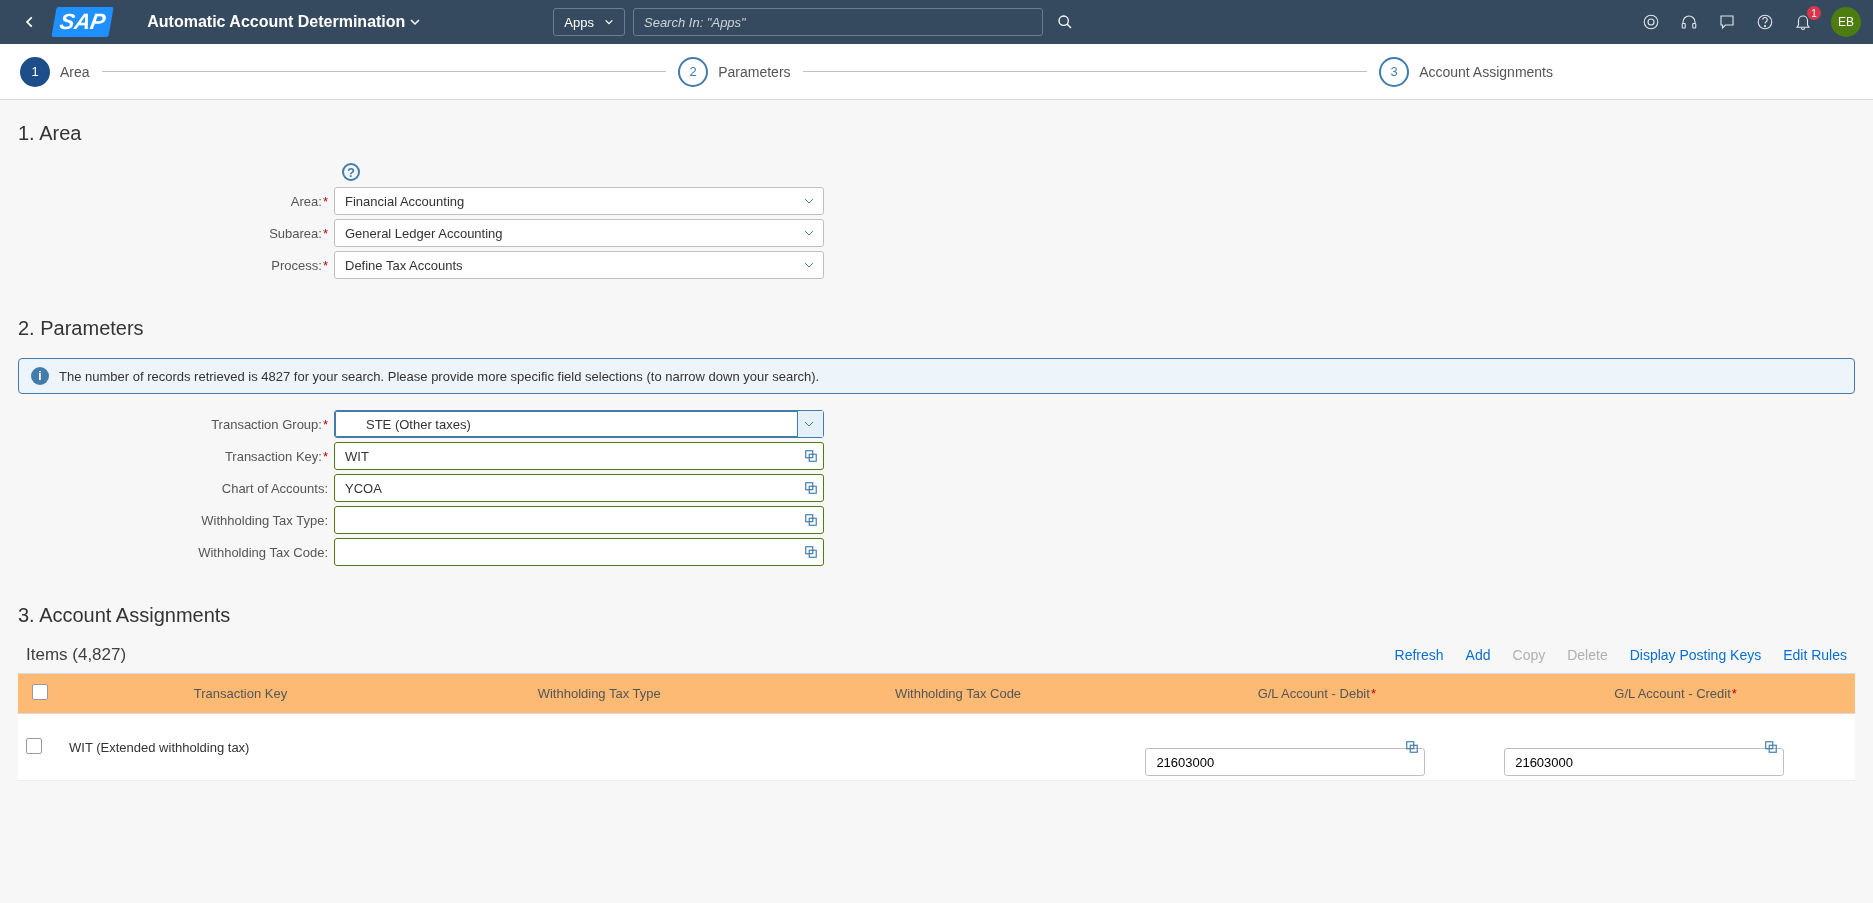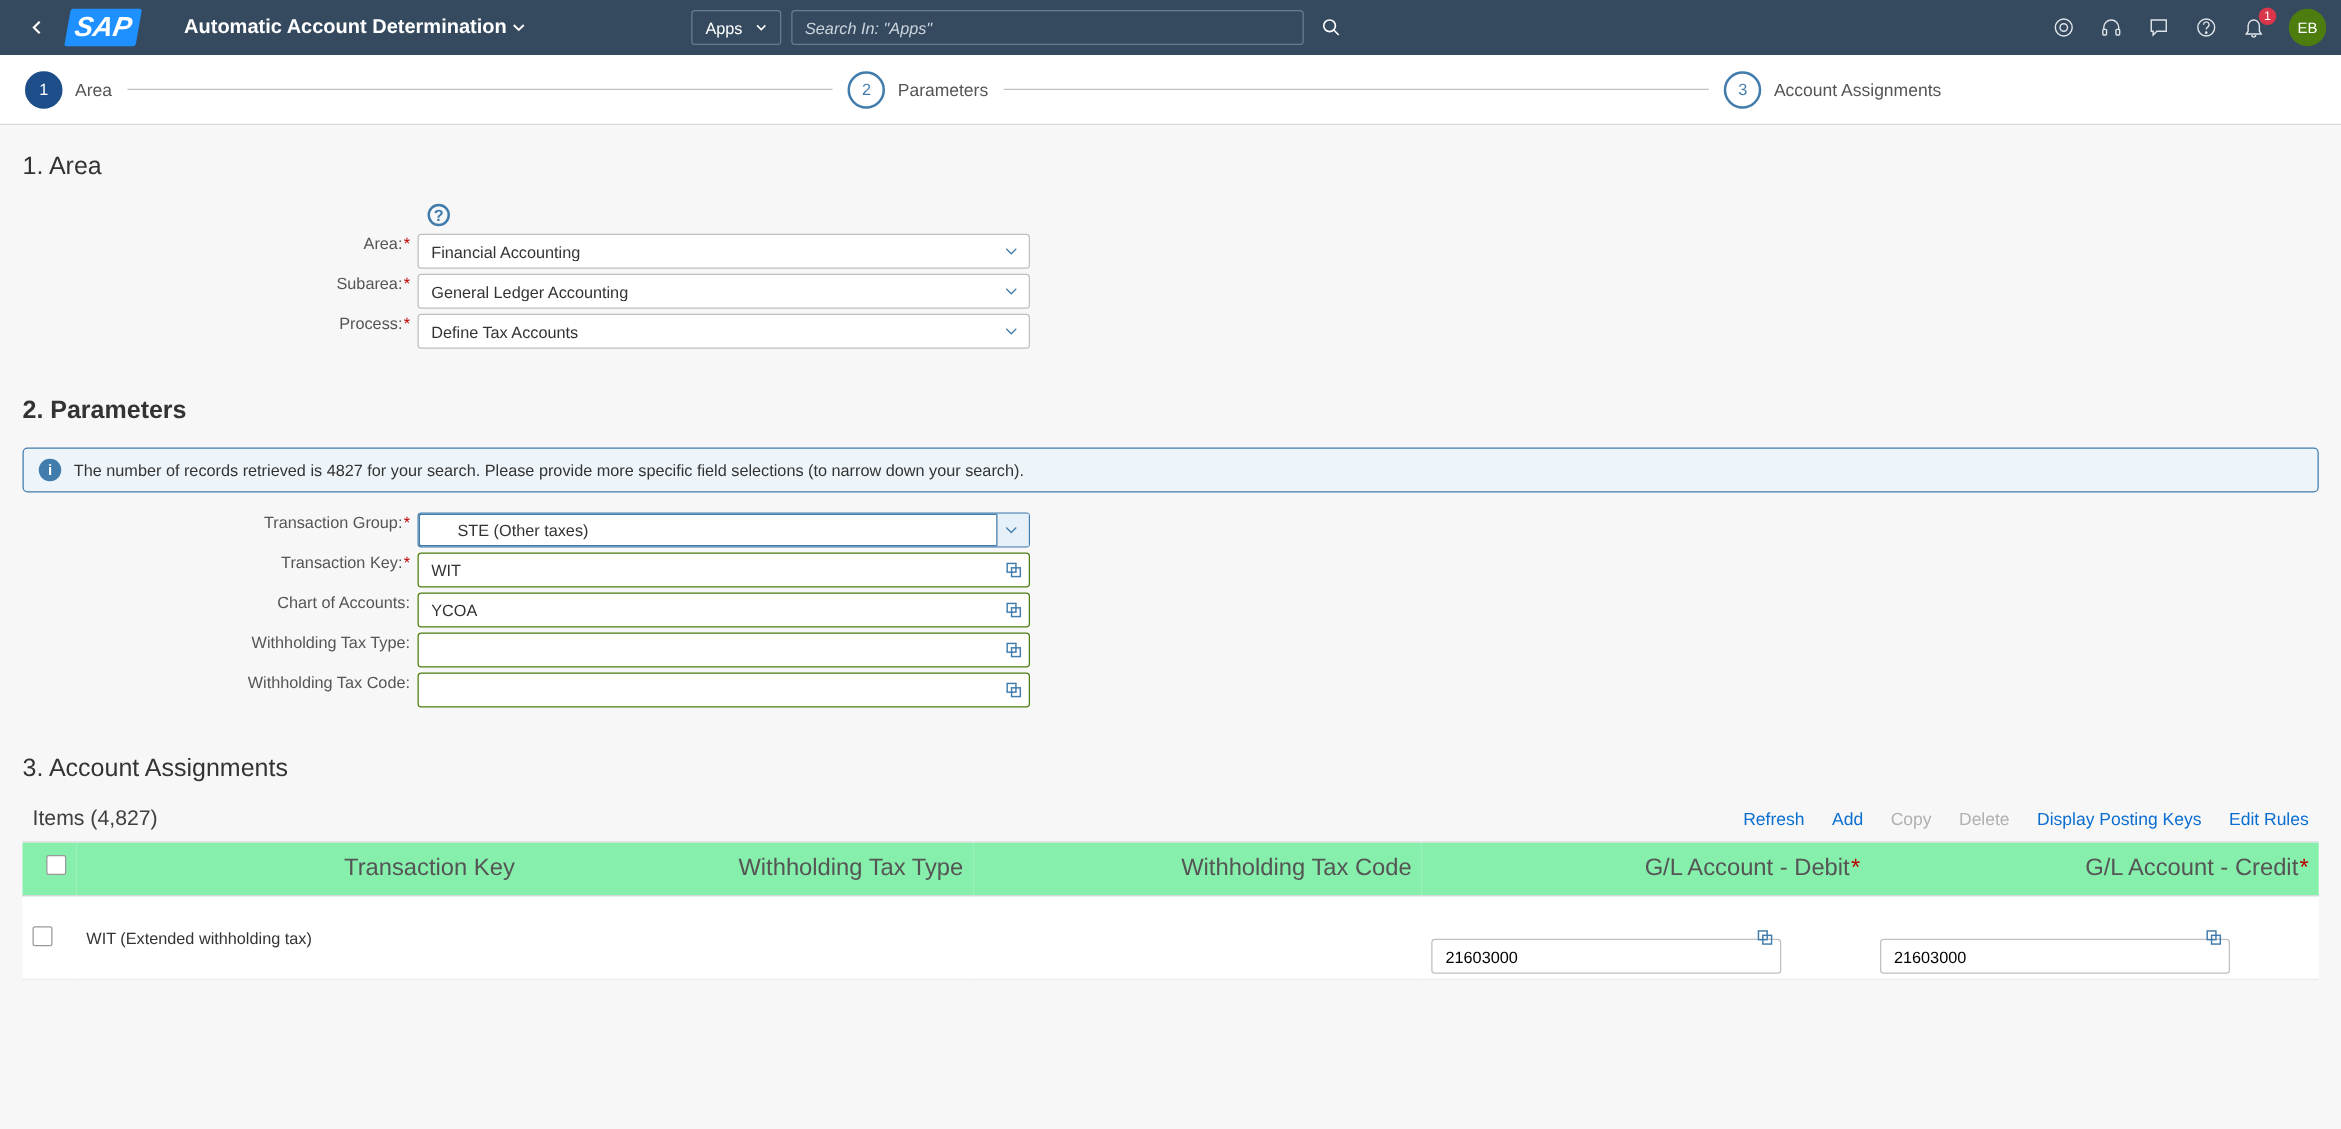--- a/index.html
+++ b/index.html
@@ -24,21 +24,21 @@
   .step-circle { width:30px; height:30px; border-radius:50%; border:2px solid #427cac; display:flex; align-items:center; justify-content:center; color:#427cac; font-size:13px; background:#fff; }
   .step-active .step-circle { background:#1d4e8a; border-color:#1d4e8a; color:#fff; }
   .step-label { color:#555; font-size:14px; }
   .step-line { height:1px; background:#c0c0c0; flex:1; margin: 0 12px; }
 
   .content { padding: 10px 18px 40px 18px; }
   .section-title { font-size:20px; color:#333; margin: 12px 0 18px 0; font-weight:normal;}
   .help-row { margin-left: 324px; margin-bottom:6px;}
   .help-icon { width:18px; height:18px; border:2px solid #427cac; border-radius:50%; display:inline-flex; align-items:center; justify-content:center; color:#427cac; font-size:13px; font-weight:bold; cursor:pointer;}
 
-  .form-row { display:flex; margin-bottom:4px; }
+  .form-row { display:flex; align-items:center; margin-bottom:4px; }
   .form-label { width:316px; text-align:right; padding-right:6px; color:#555; font-size:13px; }
   .req { color:#b00; margin-left:1px;}
   .select-wrap { position:relative; width:490px; }
   .select-input { width:100%; height:28px; border:1px solid #bfbfbf; border-radius:3px; padding:0 28px 0 10px; background:#fff; font-size:13px; color:#333; cursor:pointer;}
   .select-caret { position:absolute; right:8px; top:50%; transform:translateY(-50%); color:#427cac; pointer-events:none; }
   .select-active .select-input { border:1px solid #427cac; box-shadow: 0 0 0 1px #427cac inset; padding-left: 31px; }
   .select-active .select-caret-box { background:#e6f0f8; }
   .select-caret-box { position:absolute; right:1px; top:1px; bottom:1px; width:26px; display:flex; align-items:center; justify-content:center; border-left:1px solid transparent;}
   .select-active .select-caret-box { border-left:1px solid #427cac; }
 
@@ -50,21 +50,21 @@
   .info-strip-icon { background:#427cac; color:#fff; width:18px; height:18px; border-radius:50%; display:flex; align-items:center; justify-content:center; font-size:12px; font-weight:bold;}
   .info-strip-text { color:#333; font-size:13px;}
 
   .items-bar { display:flex; align-items:center; padding: 0 8px; margin-bottom:8px;}
   .items-title { font-size:17px; color:#404040;}
   .items-actions { margin-left:auto; display:flex; gap:22px;}
   .link-btn { color:#0a6ed1; cursor:pointer; font-size:14px;}
   .link-btn.disabled { color:#b0b0b0; cursor:default; }
 
   table.data { width:100%; border-collapse: collapse; background:#fff; }
-  table.data th { text-align:right; font-weight:normal; color:#555; font-size:19px; padding: 10px 8px; border-top:1px solid #d9d9d9; border-bottom:1px solid #d9d9d9; background:#86efac;}
+  table.data th { text-align:center; font-weight:normal; color:#555; font-size:13px; padding: 10px 8px; border-top:1px solid #d9d9d9; border-bottom:1px solid #d9d9d9; background:#fdba74;}
   table.data td { padding: 4px 8px; border-bottom:1px solid #ececec; font-size:13px; color:#333;}
   .chk { width:16px; height:16px; border:1px solid #999; border-radius:2px; display:inline-block; cursor:pointer; background:#fff;}
   .cell-input-wrap { position:relative; width: 280px; display:inline-block;}
   .cell-input { width:100%; height:28px; border:1px solid #bfbfbf; border-radius:3px; padding:0 28px 0 10px; font-size:13px;margin-top:30px;}
 
   svg { display:block; }
 </style>
 </head>
 <body>
 
@@ -183,21 +183,21 @@
     <div class="select-wrap">
       <input class="select-input" readonly="" value="Define Tax Accounts" style="">
       <div class="select-caret-box">
           <svg class="select-caret" width="12" height="12" viewBox="0 0 24 24" fill="none" stroke="#427cac" stroke-width="2">
             <polyline points="4 8 12 16 20 8"></polyline>
           </svg>
         </div>
     </div>
   </div>
 
-  <h2 class="section-title" style="margin-top:38px;font-weight:bold;">2. Parameters</h2>
+  <h2 class="section-title" style="margin-top:38px;">2. Parameters</h2>
   <div class="info-strip">
     <div class="info-strip-icon">i</div>
     <div class="info-strip-text">The number of records retrieved is 4827 for your search. Please provide more specific field selections (to narrow down your search).</div>
   </div>
 
   <div class="form-row">
     <div class="form-label"><span>Transaction Group:</span><span class="req">*</span></div>
     <div class="select-wrap select-active">
       <input class="select-input" readonly="" value="STE (Other taxes)" style="">
       <div class="select-caret-box">

